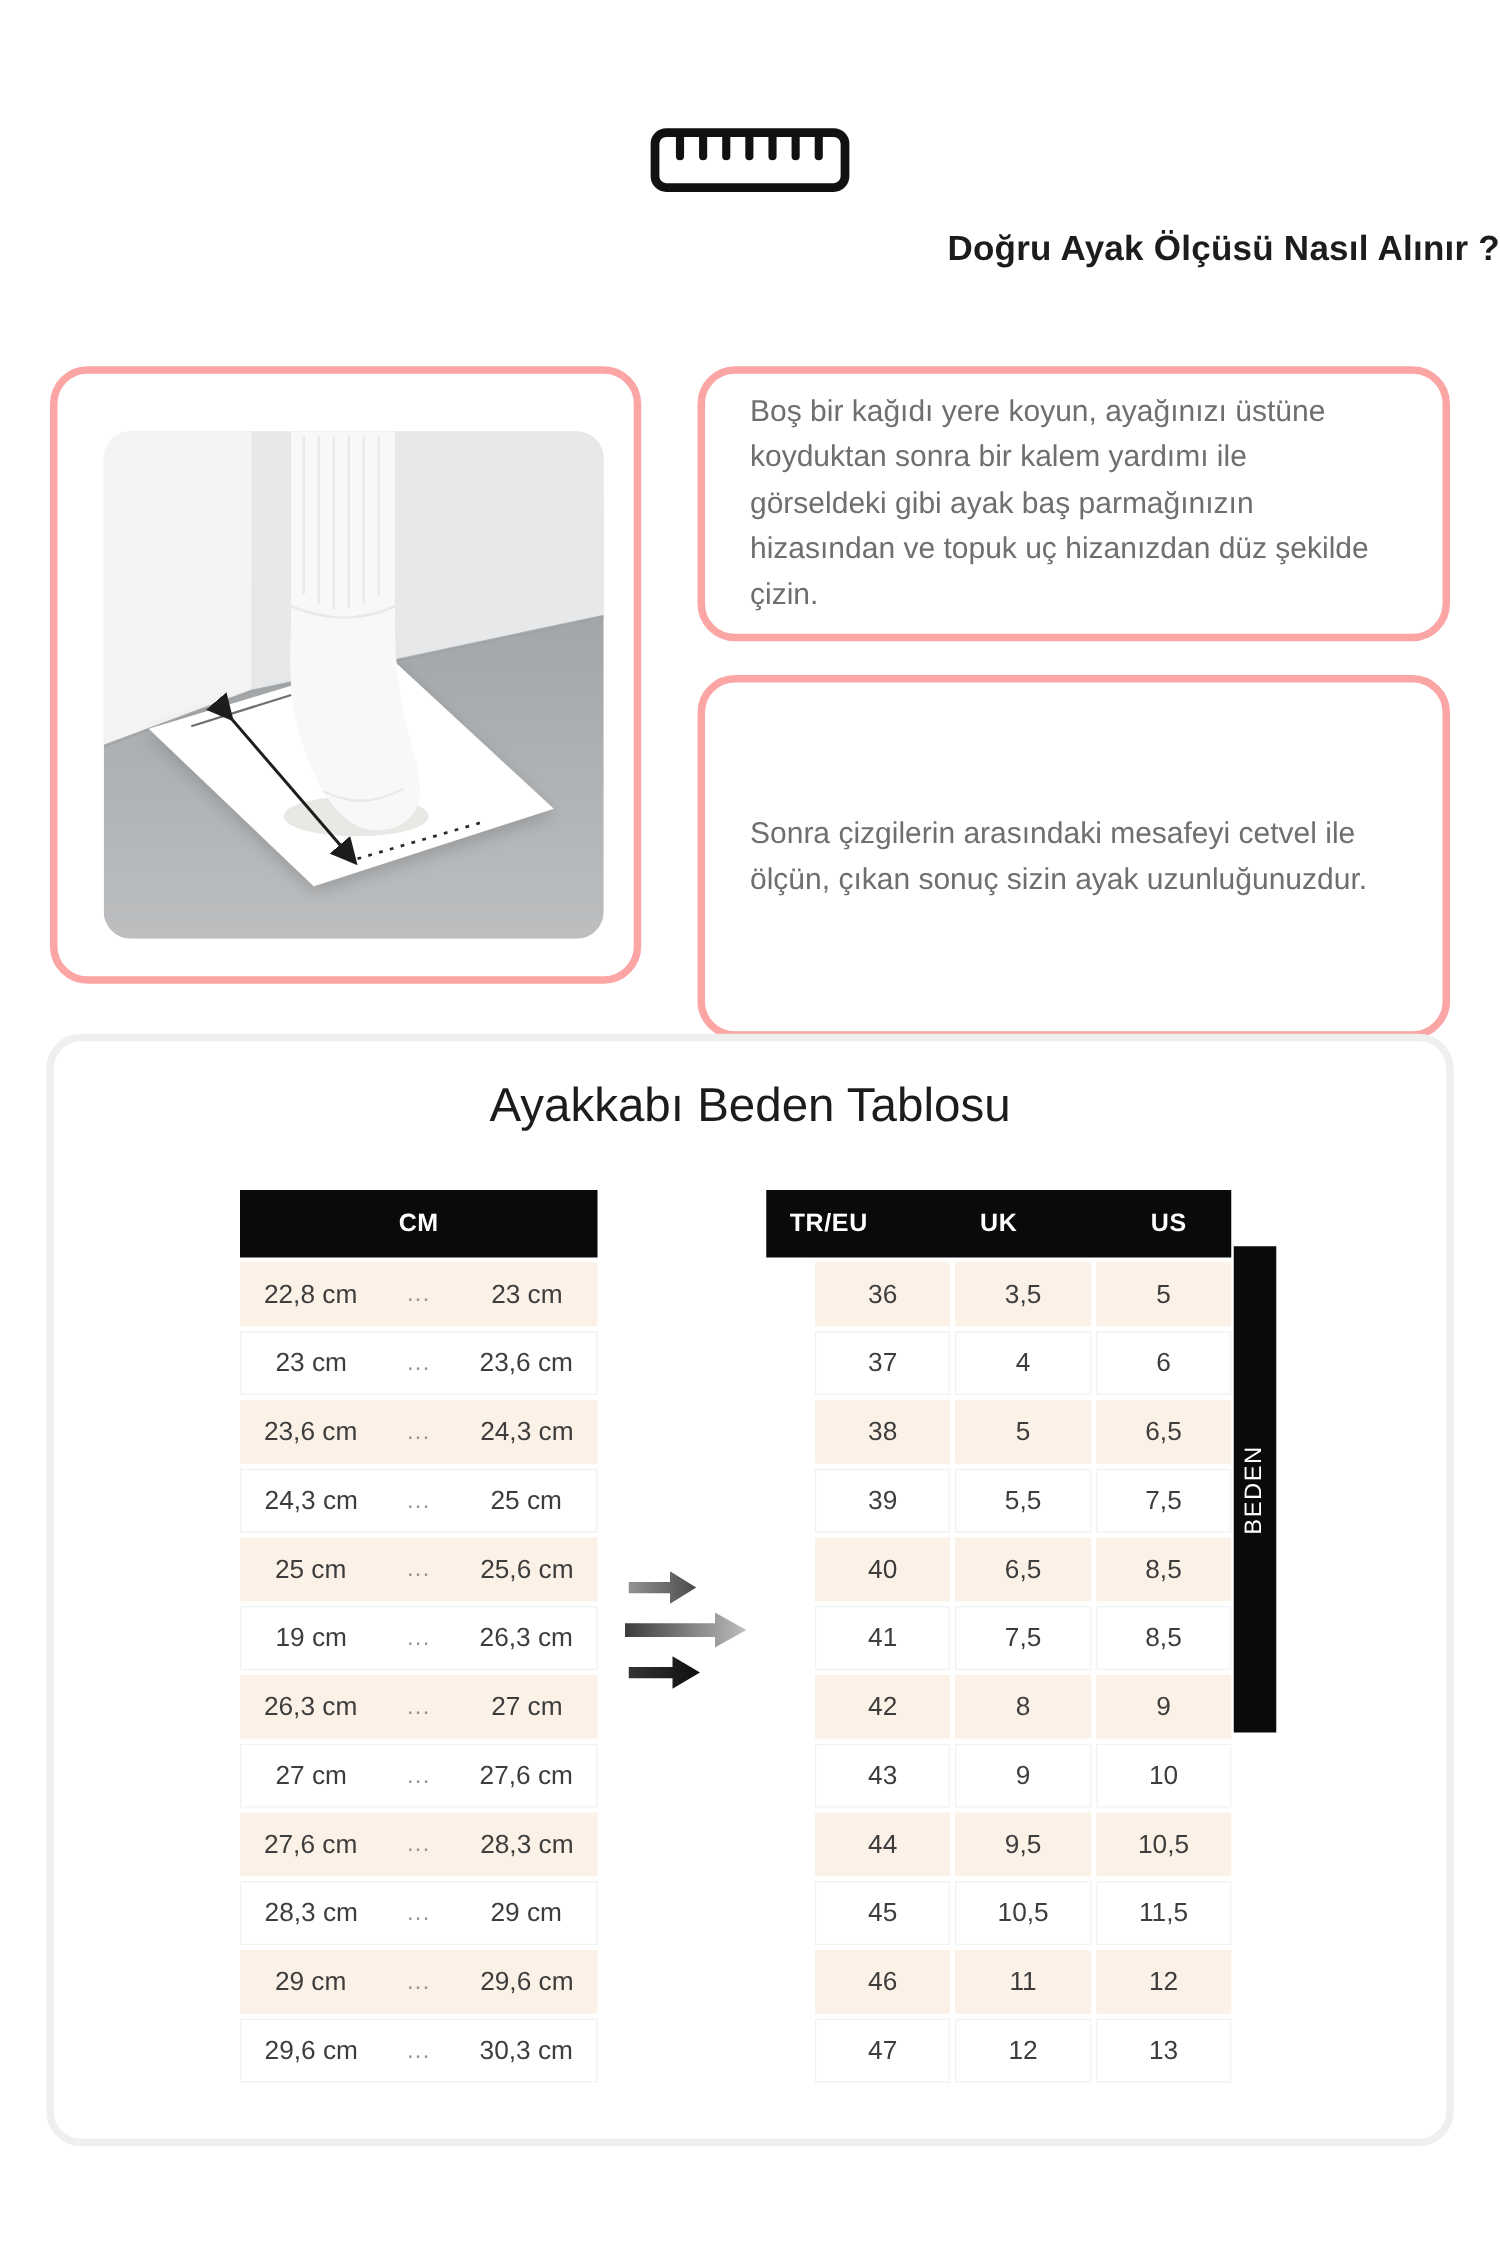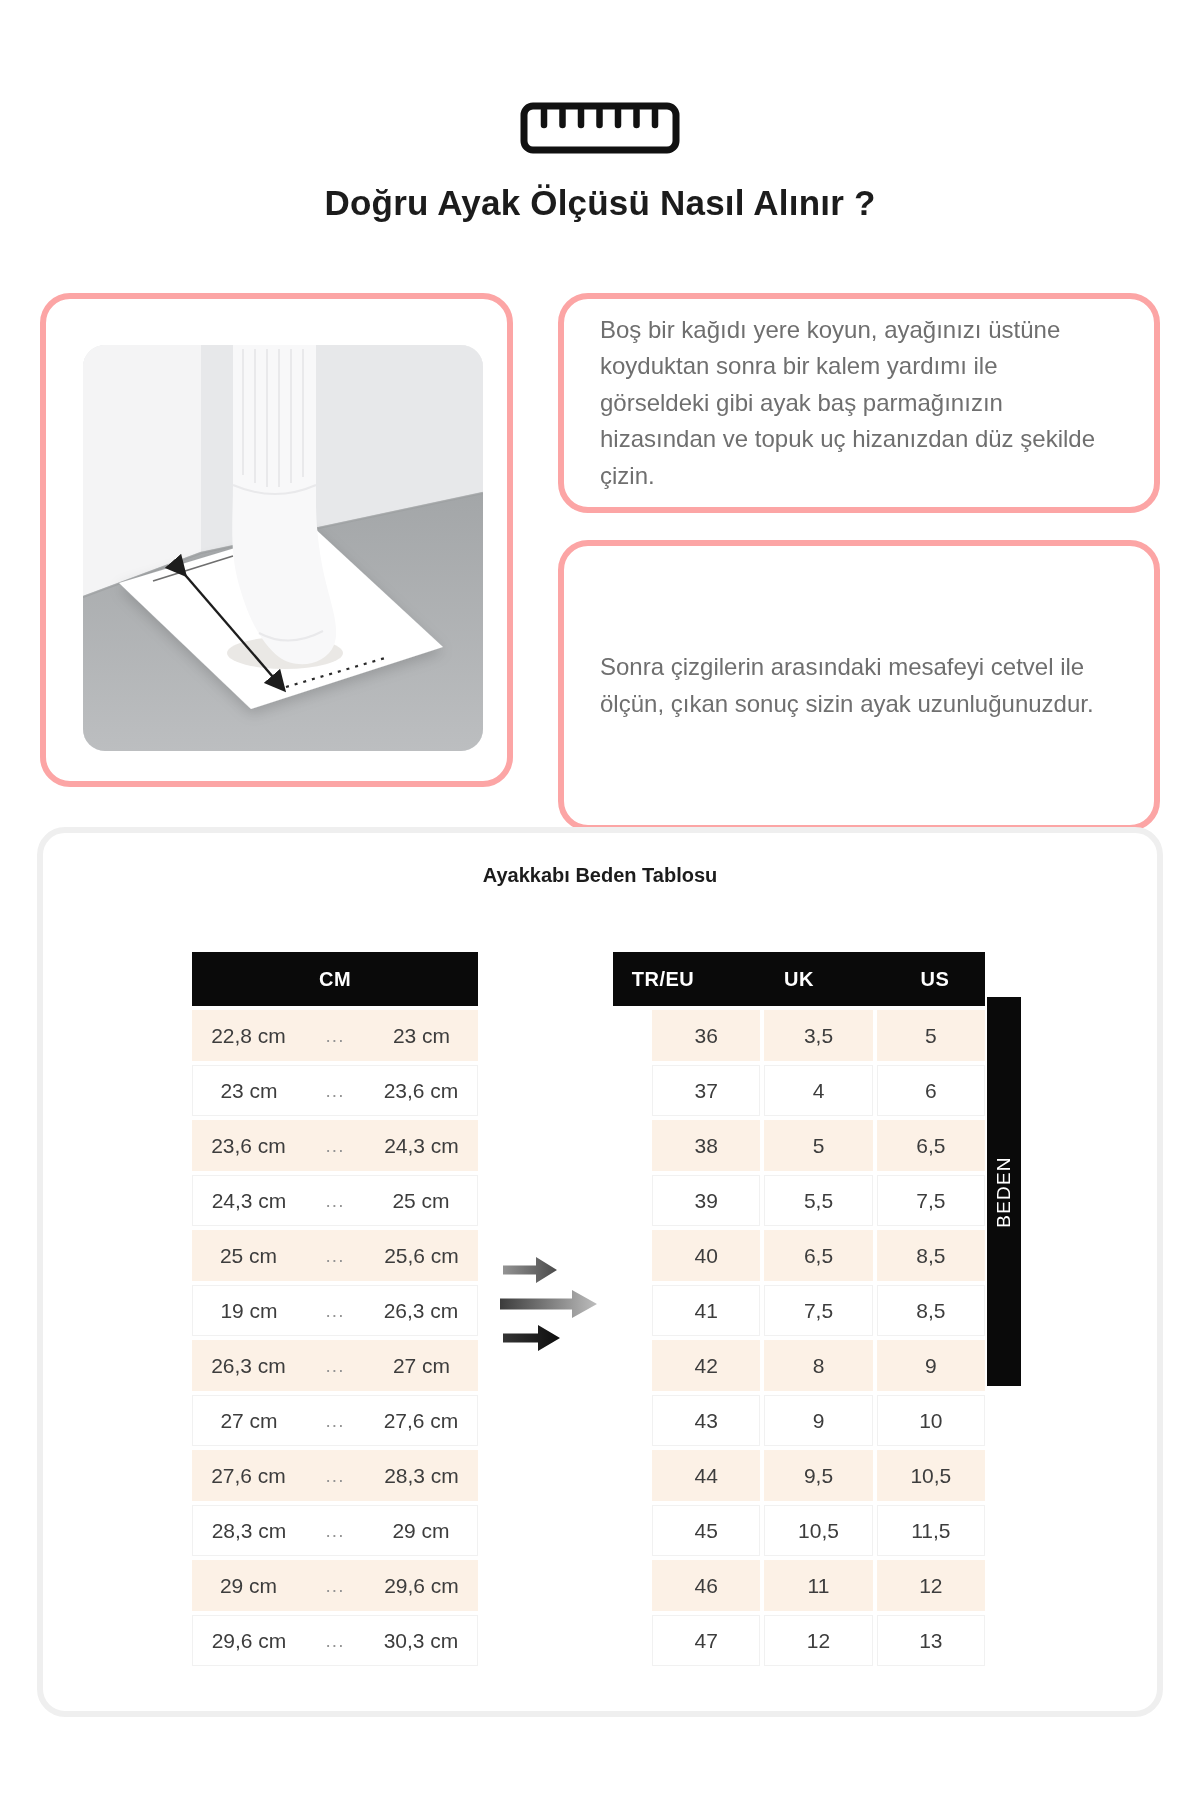--- a/index.html
+++ b/index.html
@@ -5,40 +5,40 @@
   * { margin:0; padding:0; box-sizing:border-box; }
   html,body { background:#ffffff; }
   body {
     width:1200px; height:1800px; position:relative;
     font-family:"Liberation Sans", sans-serif; color:#1d1d1d;
     overflow:hidden;
   }
   .ruler-wrap { position:absolute; top:102px; left:50%; transform:translateX(-50%); }
   .main-title {
     position:absolute; top:183px; left:0; width:100%;
-    text-align:center; font-size:35px; font-weight:700; color:#1c1c1c;
+    text-align:right; font-size:28px; font-weight:700; color:#1c1c1c;
     letter-spacing:0.2px;
   }
   .card {
     position:absolute; background:#fff;
     border:6px solid #fca5a5; border-radius:30px;
   }
   .img-card { left:40px; top:293px; width:473px; height:494px; }
   .photo {
     position:absolute; left:37px; top:46px; width:400px; height:406px;
     border-radius:22px; overflow:hidden; background:#e8e9ea;
   }
   .text-card { display:flex; align-items:center; padding:0 42px 0 36px; }
   .text-card-1 { left:558px; top:293px; width:602px; height:220px; }
   .text-card-2 { left:558px; top:540px; width:602px; height:291px; }
   .intro-text { font-size:24px; line-height:36.5px; color:#6f6f6f; }
   .size-card { left:37px; top:827px; width:1126px; height:890px; border-radius:28px; border-color:#efefef; }
   .size-title {
     position:absolute; top:864px; left:0; width:100%;
-    text-align:center; font-size:20px; font-weight:700; color:#1c1c1c;
+    text-align:center; font-size:38px; font-weight:400; color:#1c1c1c;
   }
   
   .cm-table { position:absolute; left:192px; top:952px; width:286px; }
   .sz-table { position:absolute; left:613px; top:952px; width:372px; }
   .tbl-header {
     height:54px; background:#0a0a0a; color:#ffffff; margin-bottom:4px;
     display:flex; align-items:center; justify-content:center;
     font-size:20px; font-weight:600; letter-spacing:0.5px;
   }
   .sz-header { display:grid; grid-template-columns:1fr 1fr 1fr;gap:36px; }

